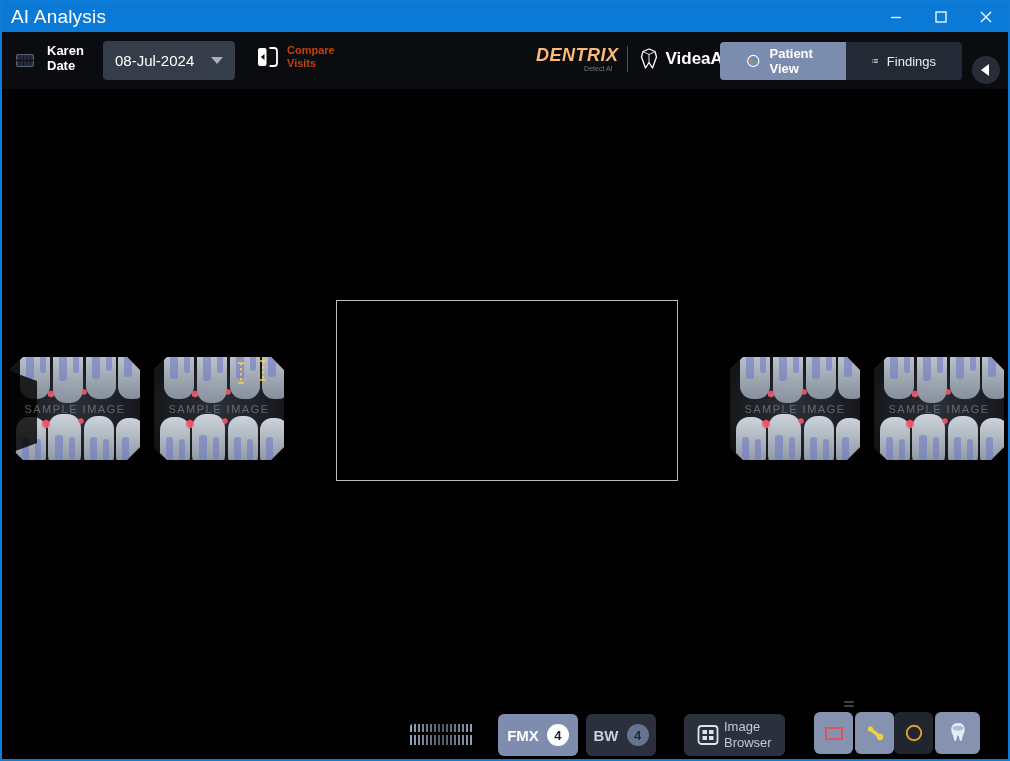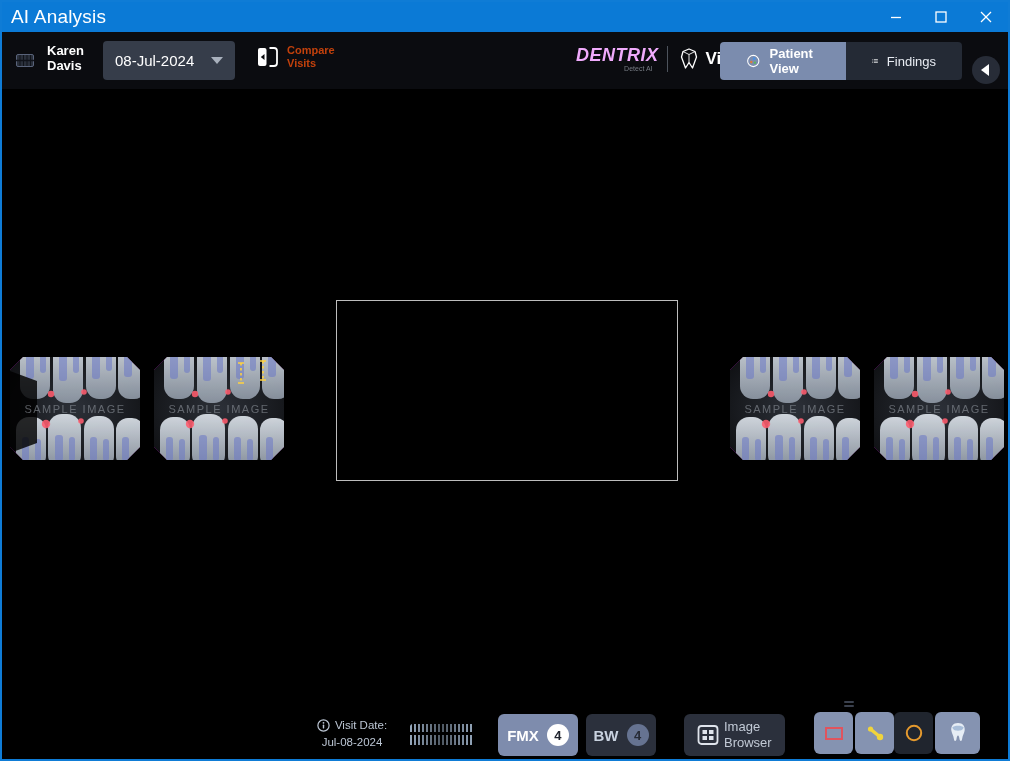--- a/index.html
+++ b/index.html
@@ -36,21 +36,21 @@
     margin-left:auto; width:0; height:0; border-left:6px solid transparent;
     border-right:6px solid transparent; border-top:7px solid #a9b1bd;
   }
   .compare-btn {
     position:absolute; left:255px; top:12px; display:flex; align-items:center; gap:9px;
     color:#c2410c; cursor:pointer;
   }
   .compare-label { font-size:11px; font-weight:bold; line-height:1.2; width:56px; }
   .brand { position:absolute; left:534px; top:13px; display:flex; align-items:center; }
   .dentrix-wrap { text-align:right; }
-  .dentrix-logo { font-size:18px; font-weight:900; font-style:italic; color:#f0abfc; letter-spacing:.5px;margin-left:40px; }
+  .dentrix-logo { font-size:18px; font-weight:900; font-style:italic; color:#fdba74; letter-spacing:.5px; }
   .dentrix-sub { font-size:7px; color:#767b83; margin-top:-1px; padding-right:6px; }
   .brand-sep { width:1px; height:26px; background:#4d535c; margin:0 10px 0 8px; }
   .videa-wrap { display:flex; align-items:center; gap:6px; }
   .videa-name { font-size:17px; font-weight:bold; color:#fff; }
   .view-toggle {
     position:absolute; left:718px; top:10px; height:38px; display:flex;
     border-radius:4px; overflow:hidden;
   }
   .toggle-btn { display:flex; align-items:center; gap:9px; padding:0 26px; cursor:pointer; font-size:13px; }
   .toggle-btn.selected { background:#7b8cae; color:#fff; font-weight:bold; width:126px; }
@@ -149,21 +149,21 @@
 
   <div class="header">
     <svg class="chart-grid-icon" width="18" height="13" viewBox="0 0 18 13">
       <rect x="0.5" y="0.5" width="17" height="12" rx="1.5" fill="#2a303b" stroke="#59637a" stroke-width="1"></rect>
       <line x1="0" y1="6.5" x2="18" y2="6.5" stroke="#10131a" stroke-width="1.5"></line>
       <line x1="4" y1="1" x2="4" y2="12" stroke="#10131a" stroke-width="1"></line>
       <line x1="7.5" y1="1" x2="7.5" y2="12" stroke="#10131a" stroke-width="1"></line>
       <line x1="11" y1="1" x2="11" y2="12" stroke="#10131a" stroke-width="1"></line>
       <line x1="14.5" y1="1" x2="14.5" y2="12" stroke="#10131a" stroke-width="1"></line>
     </svg>
-    <div class="patient-name">Karen Davis</div>
+    <div class="patient-name">Karen Date</div>
 
     <div class="date-dropdown">
       <span>08-Jul-2024</span>
       <span class="caret"></span>
     </div>
 
     <div class="compare-btn">
       <svg width="21" height="22" viewBox="0 0 21 22">
         <rect x="1" y="2" width="8.5" height="18" rx="2" fill="#fff"></rect>
         <polygon points="7.5,8 7.5,14 3.8,11" fill="#0b0c10"></polygon>
@@ -445,31 +445,20 @@
       <circle cx="41" cy="37" r="3.2"></circle>
       <circle cx="74" cy="35" r="2.8"></circle>
       <circle cx="36" cy="67" r="4.2"></circle>
       <circle cx="71" cy="64" r="2.8"></circle>
     </g>
 
     <text class="wm-text" x="65" y="56" text-anchor="middle" font-family="Liberation Sans, sans-serif" font-size="11" letter-spacing="1.5" fill="#9aa0a8" opacity="0.55">SAMPLE IMAGE</text>
   </svg>
 </div>
 
-  <div class="visit-date">
-    <div class="line1">
-      <svg width="13" height="13" viewBox="0 0 13 13">
-        <circle cx="6.5" cy="6.5" r="5.6" fill="none" stroke="#bcc6d4" stroke-width="1.2"></circle>
-        <circle cx="6.5" cy="3.8" r="0.9" fill="#bcc6d4"></circle>
-        <rect x="5.8" y="5.6" width="1.4" height="4" rx="0.7" fill="#bcc6d4"></rect>
-      </svg>
-      <span>Visit Date:</span>
-    </div>
-    <div>Jul-08-2024</div>
-  </div>
 
   <div class="teeth-strip">
     <div class="teeth-row top"></div>
     <div class="teeth-row bottom"></div>
   </div>
 
   <div class="count-btn fmx-btn">
     <span class="lbl">FMX</span>
     <span class="badge">4</span>
   </div>

